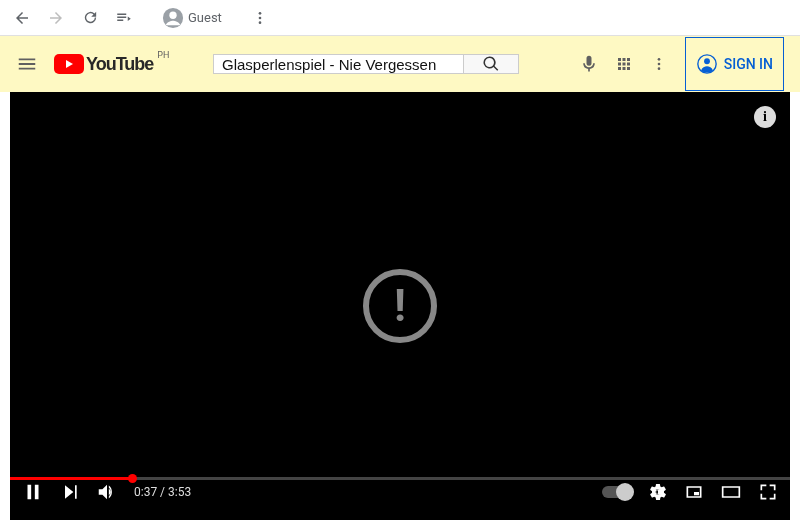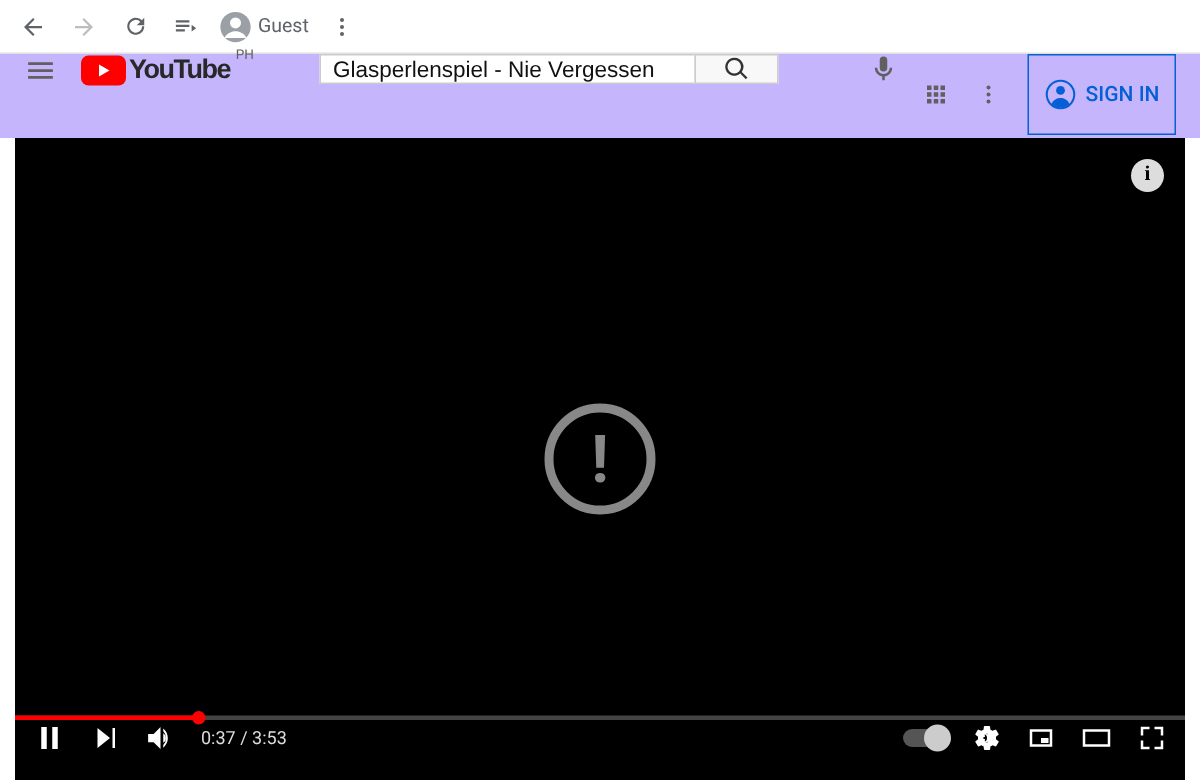--- a/index.html
+++ b/index.html
@@ -8,25 +8,25 @@
   
   .browser-bar { height: 36px; display: flex; align-items: center; padding: 0 8px; gap: 6px; background: #fff; border-bottom: 1px solid #e0e0e0; }
   .nav-btn { width: 28px; height: 28px; display: flex; align-items: center; justify-content: center; color: #5f6368; border-radius: 50%; }
   .nav-btn.disabled { color: #bdbdbd; }
   .url-wrap { flex: 1; display: flex; align-items: center; height: 28px; background: #f1f3f4; border-radius: 14px; padding: 0 10px; gap: 6px; position: relative; }
   .url-highlight { position: absolute; left: 24px; top: -3px; height: 34px; border: 2px solid #e03131; width: 260px; pointer-events: none; }
   .lock { color: #5f6368; }
   .url-text { font-size: 14px; color: #202124; white-space: nowrap; flex:1; }
   .url-text .domain { color: #202124; }
   .url-text .path { color: #80868b; }
-  .chrome-right { display:flex; align-items:center; gap:8px; }
+  .chrome-right { display:flex; align-items:center; gap:24px; }
   .guest-pill { display:flex; align-items:center; gap:4px; color:#5f6368; font-size:13px; }
   
   
-  .masthead { height: 56px; display:flex; align-items:flex-start; padding: 0 16px; gap: 16px; background:#c4b5fd; }
+  .masthead { height: 56px; display:flex; align-items:center; padding: 0 16px; gap: 16px; background:#fef9c3; }
   .burger { color:#606060; }
   .yt-logo { display:flex; align-items:center; gap:2px; position:relative; }
   .yt-play { width:30px; height:20px; background:#ff0000; border-radius:5px; display:flex; align-items:center; justify-content:center; }
   .yt-play::after { content:''; border-left:7px solid #fff; border-top:4px solid transparent; border-bottom:4px solid transparent; margin-left:1px; }
   .yt-word { font-family: Arial; font-weight: bold; font-size: 18px; letter-spacing: -1px; color:#282828; }
   .yt-cc { position:absolute; top:-4px; right:-16px; font-size:9px; color:#606060; }
   .search-group { flex:1; display:flex; justify-content:center; }
   .search-box { display:flex; height:20px; }
   .search-input { width: 250px; border:1px solid #ccc; border-right:none; padding: 0 8px; font-size:15px; outline:none; color:#111; }
   .search-btn { width: 56px; border:1px solid #ccc; background:#f8f8f8; display:flex; align-items:center; justify-content:center; color:#333; }

